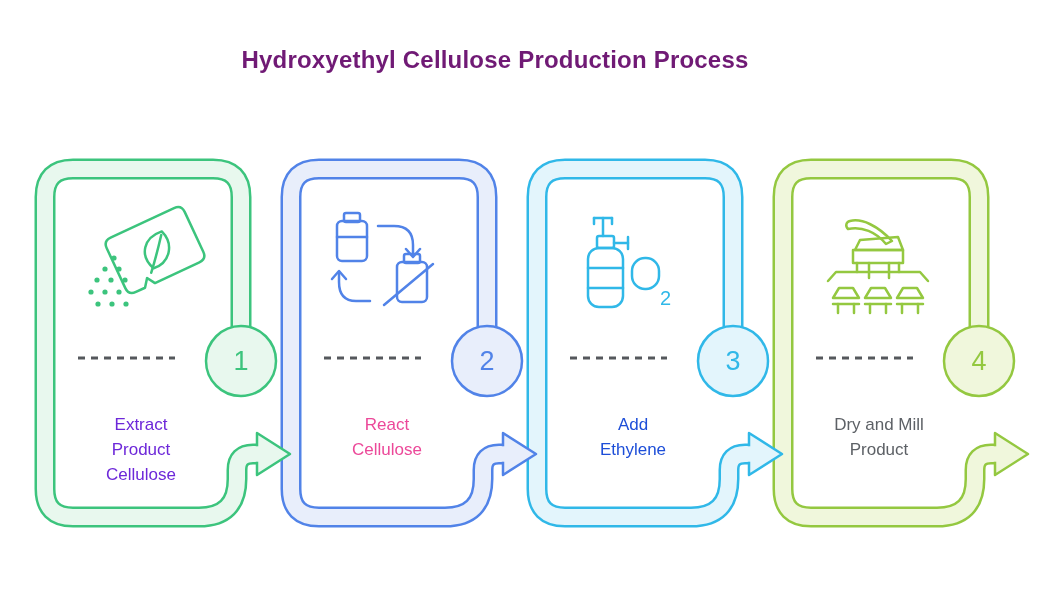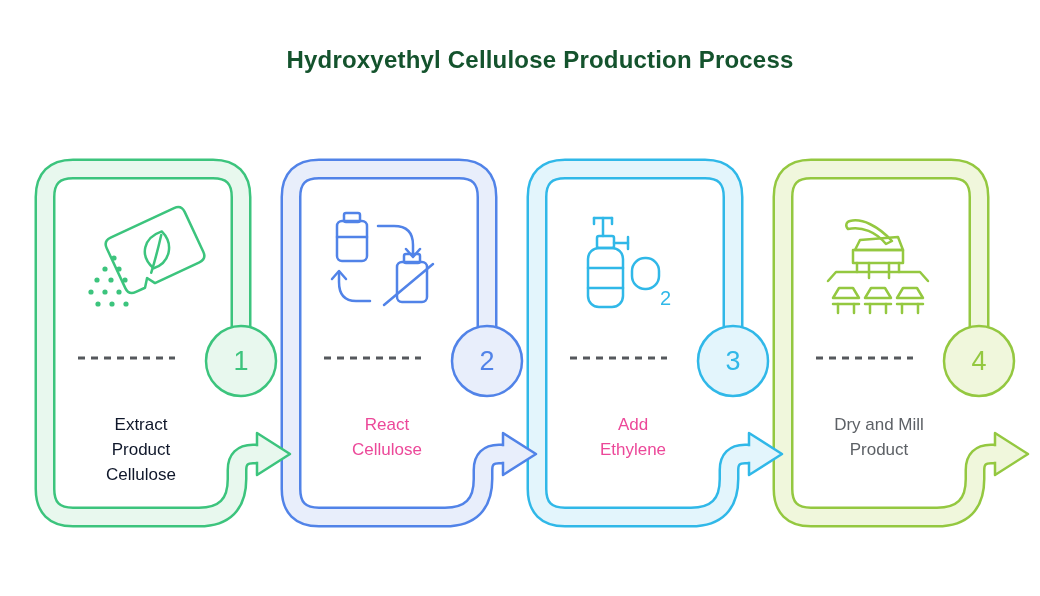--- a/index.html
+++ b/index.html
@@ -138,37 +138,37 @@
     <g transform="translate(526,0)">
       <polygon class="head" points="223,433 256,454 223,475" fill="#e3f5fc" stroke="#30b8e8"></polygon>
       <rect class="patch" x="220.5" y="446.3" width="5.5" height="15.4" fill="#e3f5fc"></rect>
     </g>
     <g transform="translate(772,0)">
       <polygon class="head" points="223,433 256,454 223,475" fill="#f0f7dc" stroke="#94c840"></polygon>
       <rect class="patch" x="220.5" y="446.3" width="5.5" height="15.4" fill="#f0f7dc"></rect>
     </g>
   </svg>
 
-  <div class="page-title" style="color: #14532d; padding-left: 45px;">Hydroxyethyl Cellulose Production Process</div>
+  <div class="page-title" style="color: #701a75;">Hydroxyethyl Cellulose Production Process</div>
 
   <div class="num" style="left: 211px; color: rgb(60, 196, 125);">1</div>
   <div class="num" style="left: 457px; color: rgb(81, 131, 232);">2</div>
   <div class="num" style="left: 703px; color: rgb(48, 184, 232);">3</div>
   <div class="num" style="left: 949px; color: rgb(148, 200, 64);">4</div>
 
-  <div class="lbl" style="left: 63px; color: #0f172a;">
+  <div class="lbl" style="left: 63px; color: #6d28d9;">
     <div>Extract</div>
     <div>Product</div>
     <div>Cellulose</div>
   </div>
   <div class="lbl" style="left: 309px; color: #ec4899;">
     <div>React</div>
     <div>Cellulose</div>
   </div>
-  <div class="lbl" style="left: 555px; color: #ec4899;">
+  <div class="lbl" style="left: 555px; color: #1d4ed8;">
     <div>Add</div>
     <div>Ethylene</div>
   </div>
   <div class="lbl" style="left: 801px; color: rgb(93, 97, 102);">
     <div>Dry and Mill</div>
     <div>Product</div>
     <div></div>
   </div>
 
 </div>

